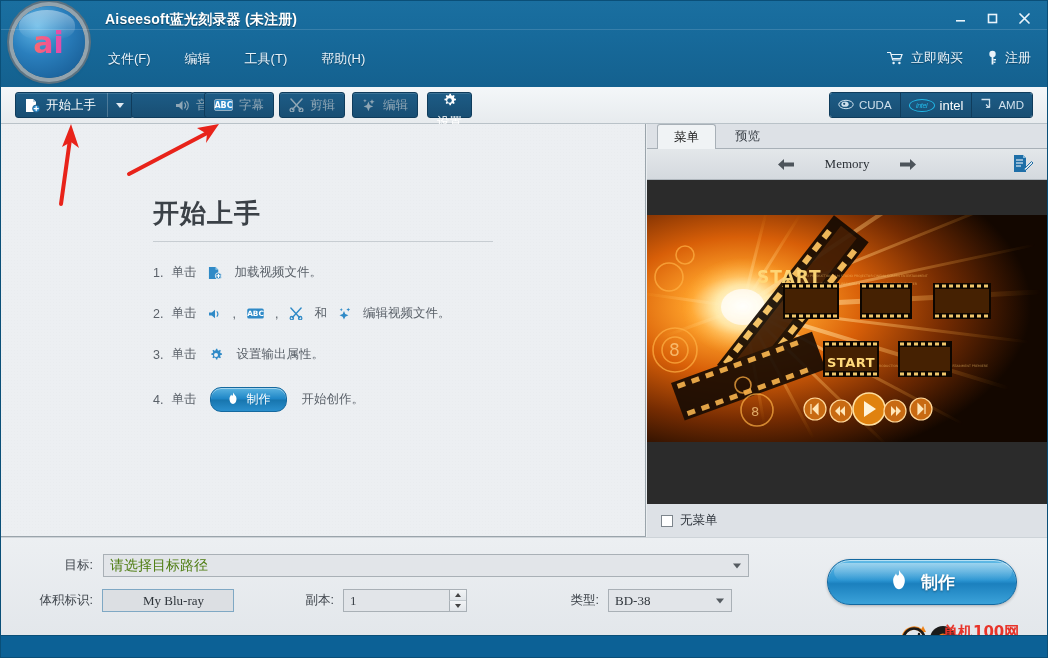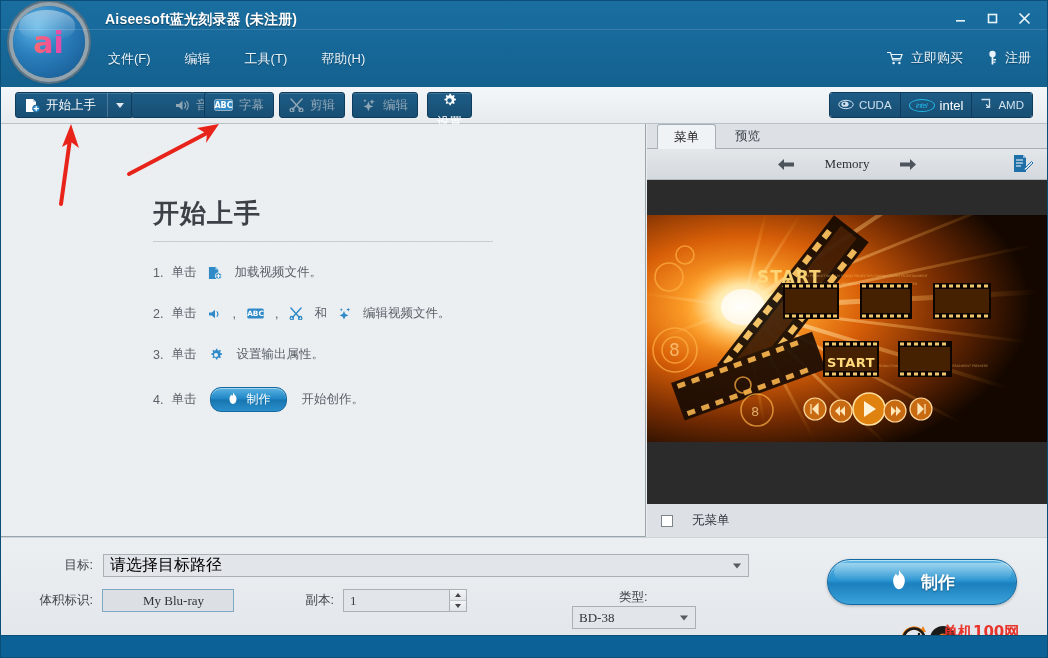--- a/index.html
+++ b/index.html
@@ -163,38 +163,38 @@
   .preview-wrap{
     position:absolute; left:0; top:56px; width:400px; height:324px;
     background:#2b2b2b;
   }
   .poster{
     position:absolute; left:0; top:35px; width:400px; height:227px;
     overflow:hidden; background:#120700;
   }
   .nomenu{
     position:absolute; left:0; top:380px; width:400px; height:33px;
-    background:#dde1e6; display:flex; align-items:center; padding-left:14px; gap:19px;
+    background:#dde1e6; display:flex; align-items:center; padding-left:14px; gap:7px;
   }
   .nomenu .cb{
     width:12px; height:12px; background:#fff; border:1px solid #7d858c;
   }
   .nomenu span{ font-size:12.5px; color:#333940; }
 
   
   .bottom{
     position:absolute; left:0; top:536px; width:1046px; height:98px;
     background:linear-gradient(180deg,#eceff2 0%, #e3e7eb 100%);
     border-top:1px solid #cdd3d8;
   }
   .row{ position:absolute; display:flex; align-items:center; }
   .lbl{ font-size:12.5px; color:#3d434a; }
   .combo{
     height:23px; background:#e2e5e9; border:1px solid #a9b0b6;
-    display:flex; align-items:center; padding:0 6px; font-size:16px; color:#000000;
+    display:flex; align-items:center; padding:0 6px; font-size:14px; color:#4d7c0f;
     position:relative;
   }
   .combo .arrow-d{
     position:absolute; right:7px; top:50%; transform:translateY(-50%);
     width:0;height:0;border-left:4px solid transparent;border-right:4px solid transparent;
     border-top:5px solid #555b61;
   }
   .txtfield{
     height:23px; background:#dcdfe3; border:1px solid #7fa8c4;
     display:flex; align-items:center; padding:0 6px;
@@ -804,21 +804,21 @@
           <div>
               <span class="tri-up"></span>
             </div>
           <div>
               <span class="tri-dn"></span>
             </div>
         </span>
       </span>
     </div>
 
-    <div class="row" style="left:562px; top:51px;flex-direction:column;">
+    <div class="row" style="left:562px; top:51px;">
       <span class="lbl" style="width:36px; text-align:right;">类型:</span>
       <span class="combo" style="width:124px; margin-left:9px; font-family:'Liberation Serif',serif; font-size:13px; color:#2e343a;">
         <span>BD-38</span>
         <span class="arrow-d"></span>
       </span>
     </div>
   </div>
 
   <div class="make-btn">
     <span class="sheen"></span>

